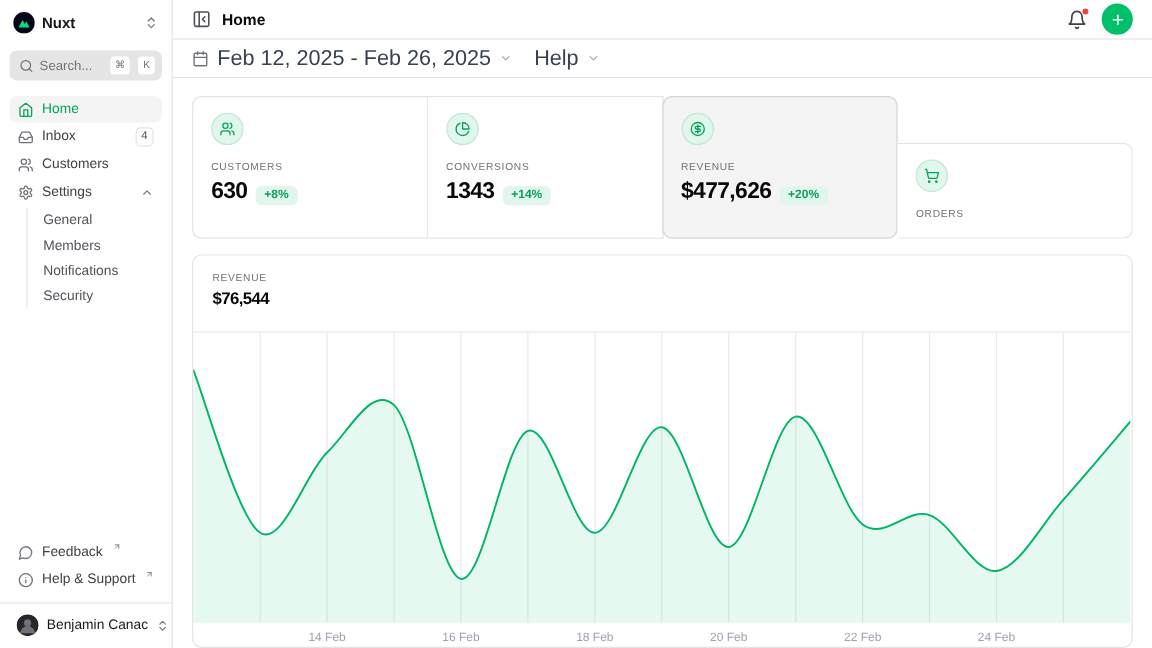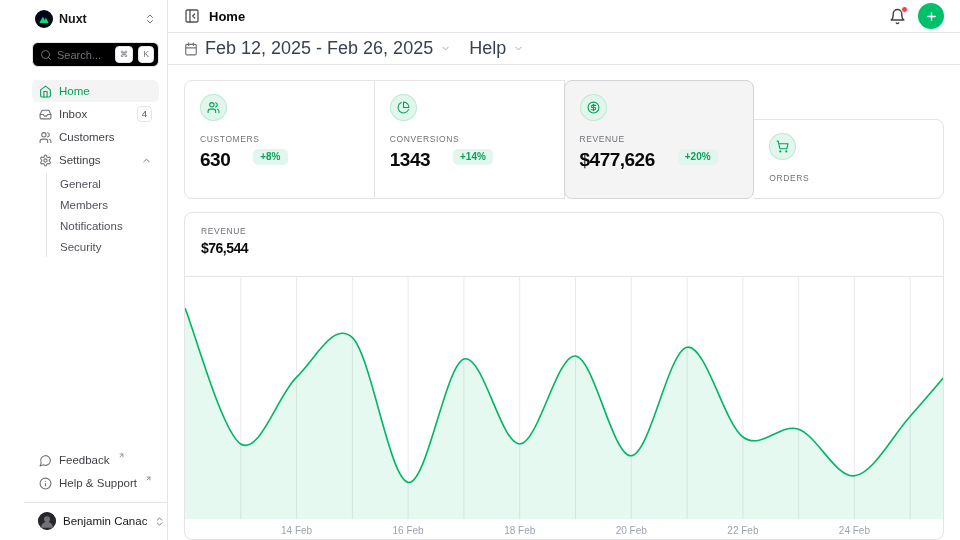--- a/index.html
+++ b/index.html
@@ -1,31 +1,31 @@
 <!DOCTYPE html>
 <html><head>
 <meta charset="utf-8">
 <style>
   * { box-sizing: border-box; margin: 0; padding: 0; }
   html,body { width:960px; height:540px; overflow:hidden; background:#fff;
     font-family:"Liberation Sans", sans-serif; color:#09090b; }
-  .app { display:flex; height:100%;padding-left:24px; }
+  .app { display:flex; height:100%; }
 
   
   .sidebar { width:144px; min-width:144px; border-right:1px solid #e4e4e7;
     padding:10px 8px 8px; display:flex; flex-direction:column; }
   .brand-row { display:flex; align-items:center; gap:6px; padding:0 3px; margin-bottom:14px; cursor:pointer; }
   .brand-logo { width:18px; height:18px; flex:0 0 auto; }
   .brand-name { font-size:12.5px; font-weight:700; color:#18181b; }
   .icon { display:inline-flex; align-items:center; justify-content:center; }
   .icon svg { display:block; }
   .muted-ic { color:#71717a; }
   .ml-auto { margin-left:auto; }
 
-  .search-box { height:25px; border:1px solid #e4e4e7; border-radius:6px; background:#000000;
+  .search-box { height:25px; border:1px solid #e4e4e7; border-radius:6px; background:#e5e5e5;
     display:flex; align-items:center; gap:5px; padding:0 4px 0 7px; margin-bottom:13px; cursor:pointer; }
   .search-box .ph { font-size:11px; color:#71717a; }
   .kbd { border:1px solid #e4e4e7; border-radius:4px; background:#fff; color:#71717a;
     font-size:8.5px; line-height:1; padding:3px 4px; min-width:14px; text-align:center; }
 
   .nav { display:flex; flex-direction:column; }
   .nav-item { height:22px; display:flex; align-items:center; gap:7px; padding:0 7px;
     border-radius:6px; font-size:11.5px; color:#3f3f46; cursor:pointer; margin-bottom:1px; }
   .nav-item .icon { color:#71717a; }
   .nav-item.active { background:#f4f4f5; color:#00a357; font-weight:500; }
@@ -67,21 +67,21 @@
 
   .stats-row { display:flex; margin-bottom:13px; }
   .stat-card { flex:1; border:1px solid #e4e4e7; border-left-width:0; background:#fff;
     padding:13px 15px 15px; cursor:pointer; }
   .stat-card:first-child { border-left-width:1px; border-radius:8px 0 0 8px; }
   .stat-card:last-child { border-radius:0 8px 8px 0;margin-top:39px; }
   .stat-card.selected { border:1px solid #d4d4d8; margin-left:-1px; border-radius:8px; background:#f4f4f5; }
   .stat-icon-circle { width:27px; height:27px; border-radius:50%; background:#e1f6ec;
     box-shadow:0 0 0 1px #bfe9d4 inset; color:#00a357; display:flex; align-items:center; justify-content:center; }
   .stat-label { margin-top:13px; font-size:8.5px; letter-spacing:0.6px; color:#71717a; font-weight:500; }
-  .stat-value-row { margin-top:5px; display:flex; align-items:flex-start; gap:23px; }
+  .stat-value-row { margin-top:5px; display:flex; align-items:flex-end; gap:7px; }
   .stat-value { font-size:19px; font-weight:700; letter-spacing:-0.5px; color:#09090b; }
   .delta-badge { font-size:10px; font-weight:600; color:#0d9f5f; background:#e1f6ec;
     border-radius:5px; padding:3px 7px; line-height:1; }
 
   .chart-card { border:1px solid #e4e4e7; border-radius:8px; height:328px; overflow:hidden; background:#fff; }
   .chart-header { padding:13px 16px 0; height:63px; }
   .chart-label { font-size:8.5px; letter-spacing:0.6px; color:#71717a; font-weight:500; }
   .chart-total { margin-top:4px; font-size:14px; font-weight:700; letter-spacing:-0.5px; }
   .chart-plot svg { display:block; }
 </style>

